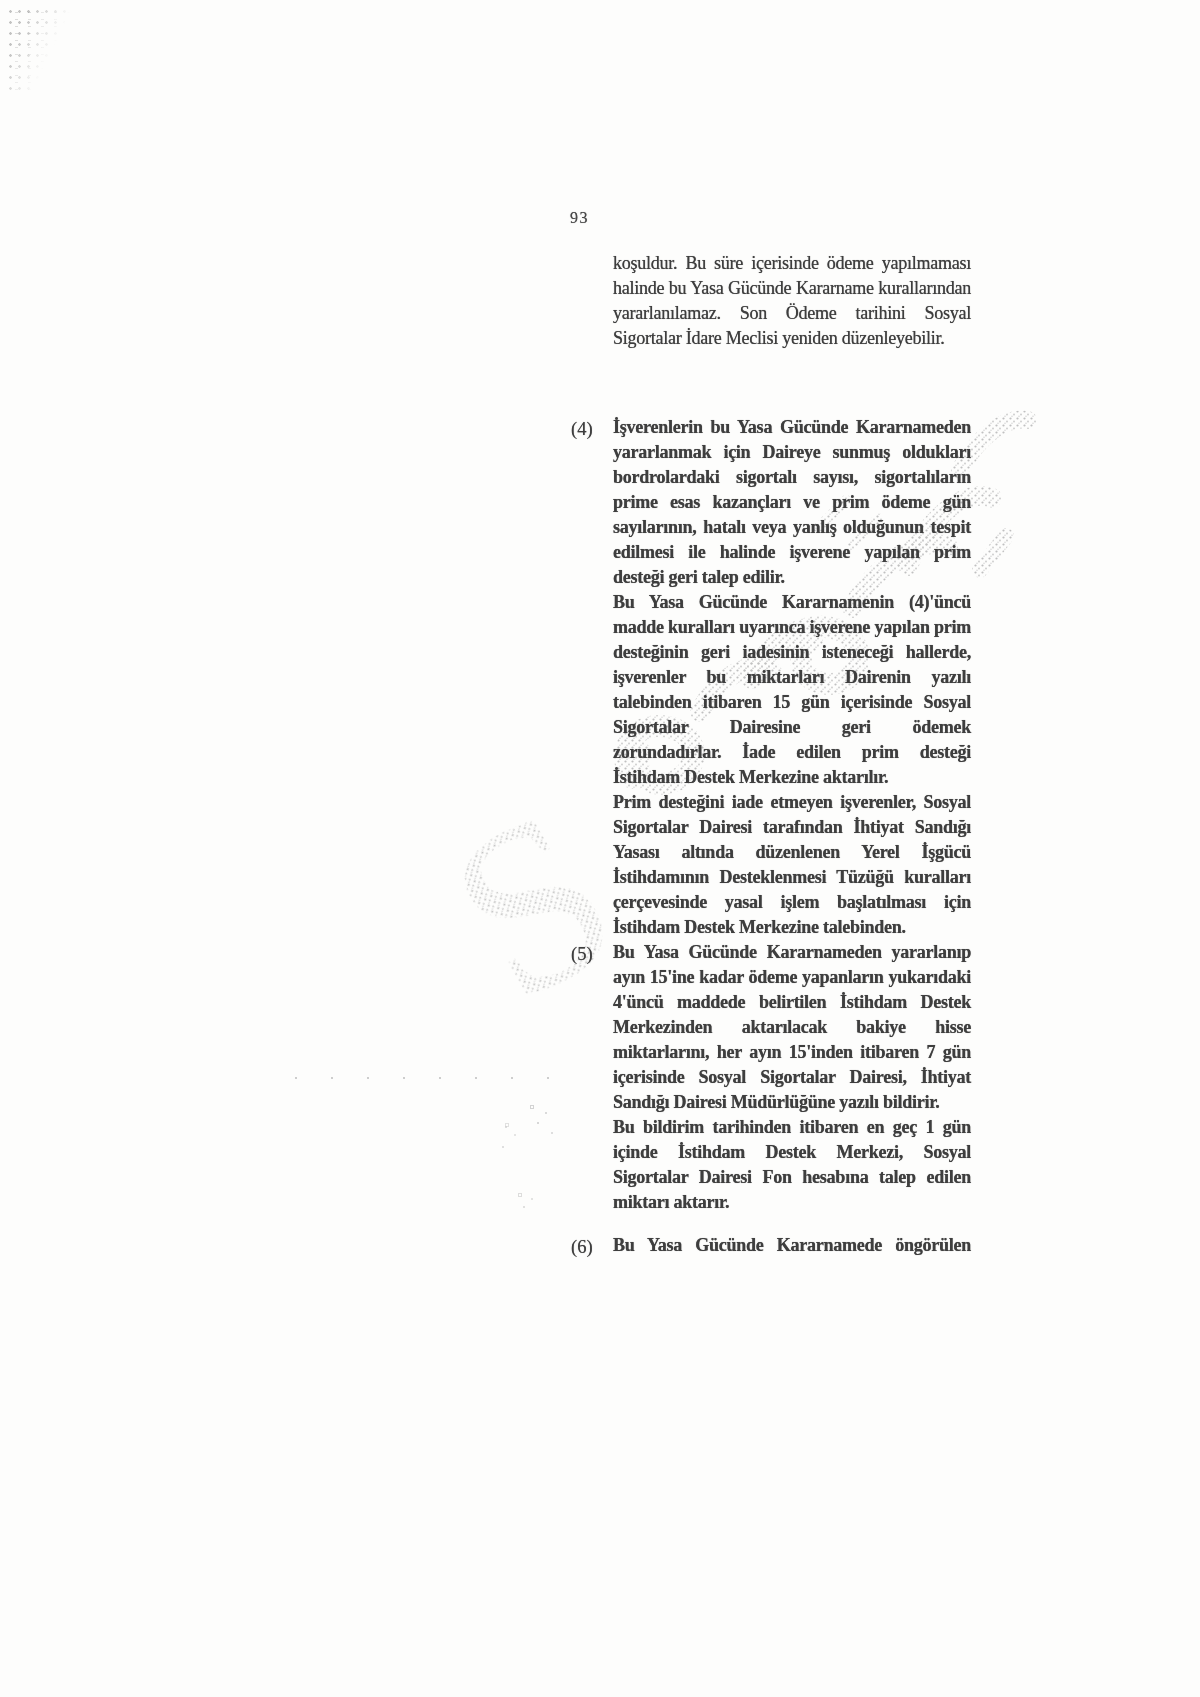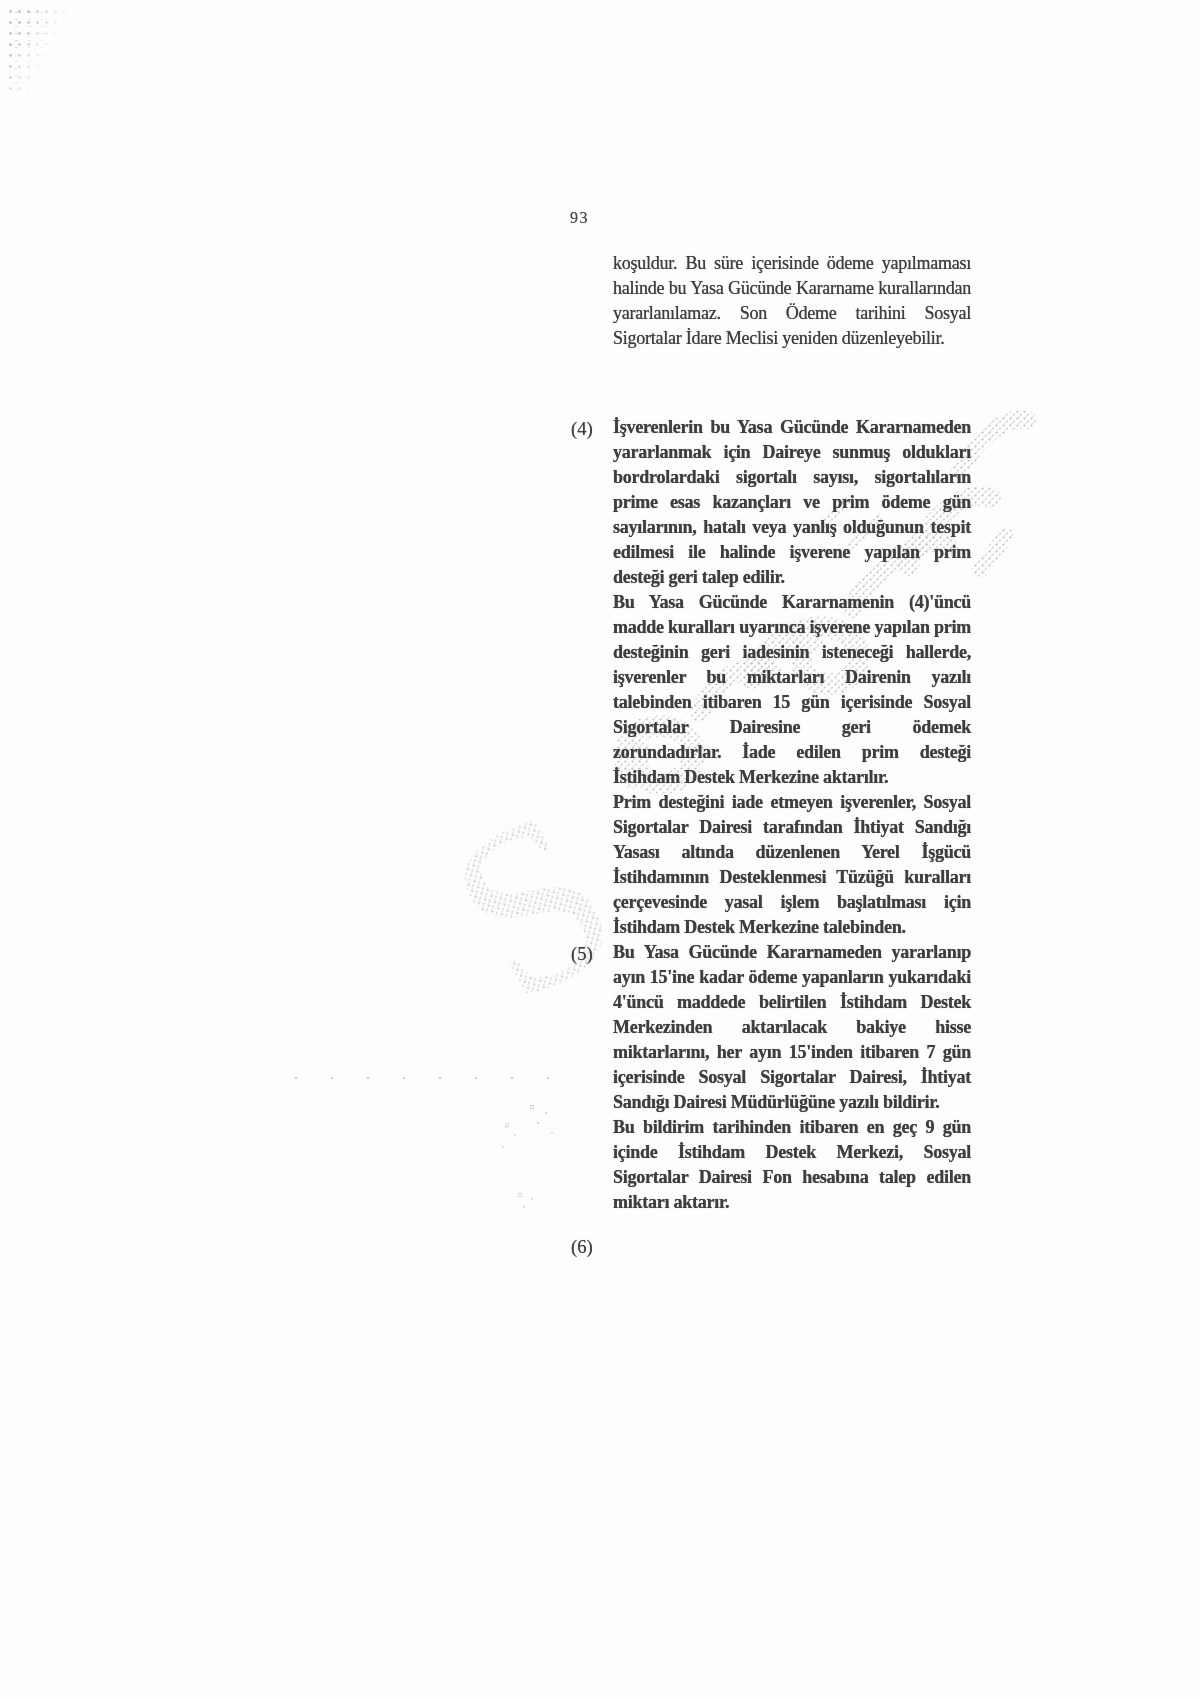--- a/index.html
+++ b/index.html
@@ -118,26 +118,29 @@
           <p>İşverenlerin bu Yasa Gücünde Kararnameden yararlanmak için Daireye sunmuş oldukları bordrolardaki sigortalı sayısı, sigortalıların prime esas kazançları ve prim ödeme gün sayılarının, hatalı veya yanlış olduğunun tespit edilmesi ile halinde işverene yapılan prim desteği geri talep edilir.</p>
           <p>Bu Yasa Gücünde Kararnamenin (4)'üncü madde kuralları uyarınca işverene yapılan prim desteğinin geri iadesinin isteneceği hallerde, işverenler bu miktarları Dairenin yazılı talebinden itibaren 15 gün içerisinde Sosyal Sigortalar Dairesine geri ödemek zorundadırlar. İade edilen prim desteği İstihdam Destek Merkezine aktarılır.</p>
           <p>Prim desteğini iade etmeyen işverenler, Sosyal Sigortalar Dairesi tarafından İhtiyat Sandığı Yasası altında düzenlenen Yerel İşgücü İstihdamının Desteklenmesi Tüzüğü kuralları çerçevesinde yasal işlem başlatılması için İstihdam Destek Merkezine talebinden.</p>
         </div>
       </section>
 
       <section class="item item-5">
         <span class="num">(5)</span>
         <div class="body">
           <p>Bu Yasa Gücünde Kararnameden yararlanıp ayın 15'ine kadar ödeme yapanların yukarıdaki 4'üncü maddede belirtilen İstihdam Destek Merkezinden aktarılacak bakiye hisse miktarlarını, her ayın 15'inden itibaren 7 gün içerisinde Sosyal Sigortalar Dairesi, İhtiyat Sandığı Dairesi Müdürlüğüne yazılı bildirir.</p>
-          <p>Bu bildirim tarihinden itibaren en geç 9 gün içinde İstihdam Destek Merkezi, Sosyal Sigortalar Dairesi Fon hesabına talep edilen miktarı aktarır.</p>
+          <p>Bu bildirim tarihinden itibaren en geç 1 gün içinde İstihdam Destek Merkezi, Sosyal Sigortalar Dairesi Fon hesabına talep edilen miktarı aktarır.</p>
         </div>
       </section>
 
       <section class="item item-6">
         <span class="num">(6)</span>
+        <div class="body">
+          <p>Bu Yasa Gücünde Kararnamede öngörülen</p>
+        </div>
       </section>
 
     </div>
   </div>
 
   <div class="noise dotline"></div>
   <div class="noise speck speck-a"></div>
   <div class="noise speck speck-b"></div>
   <div class="noise speck speck-c"></div>
 

